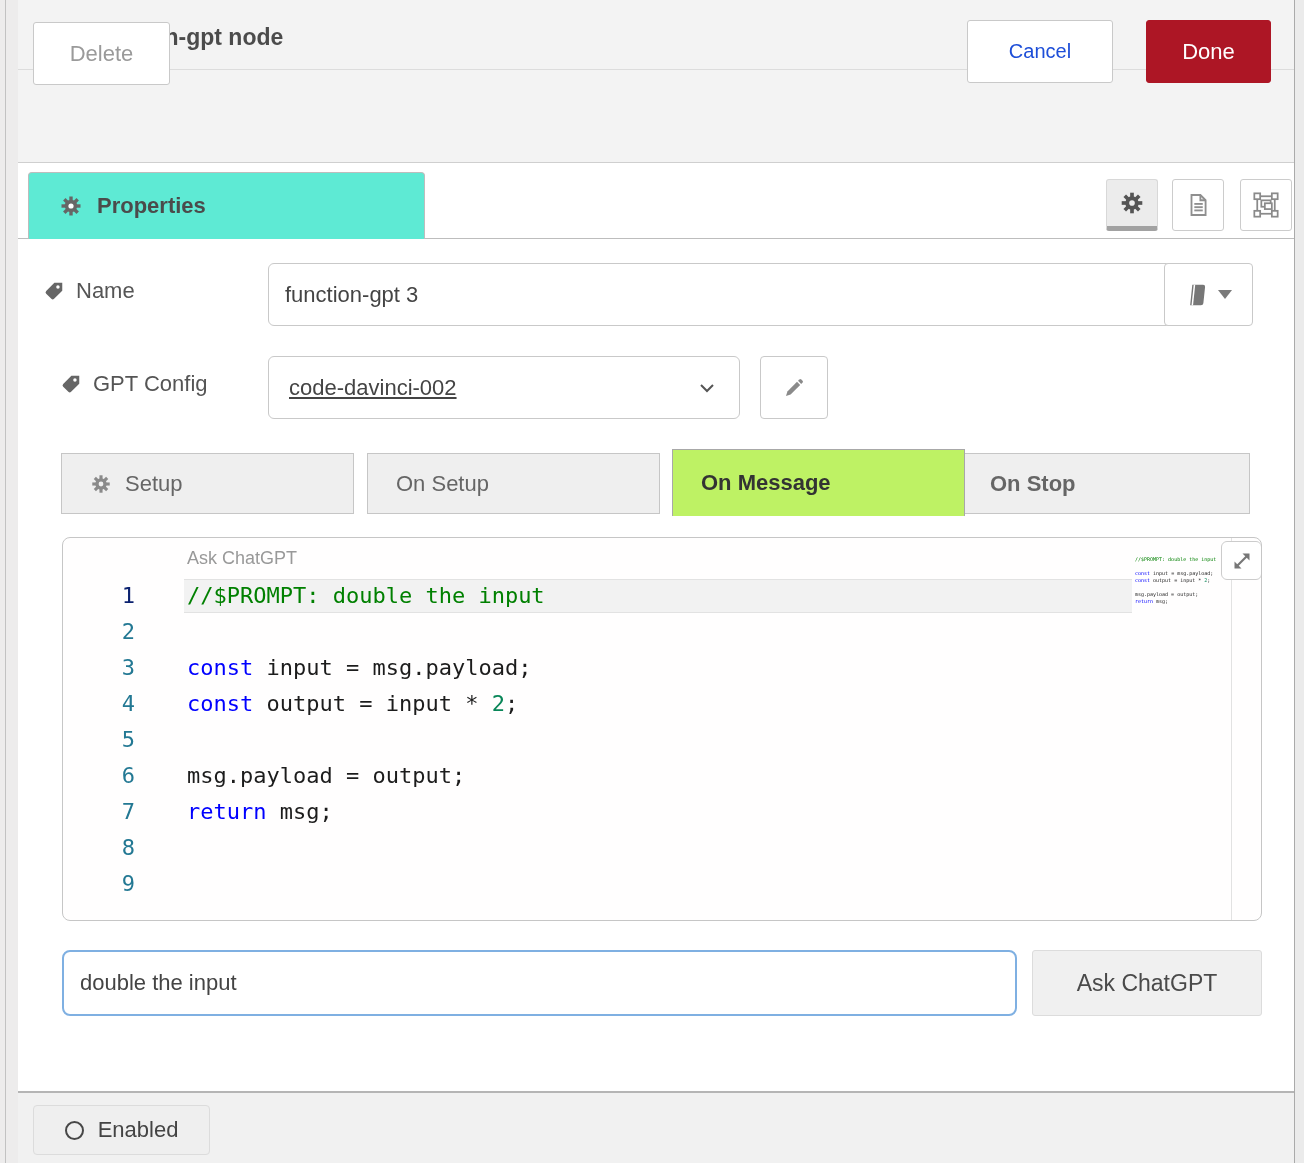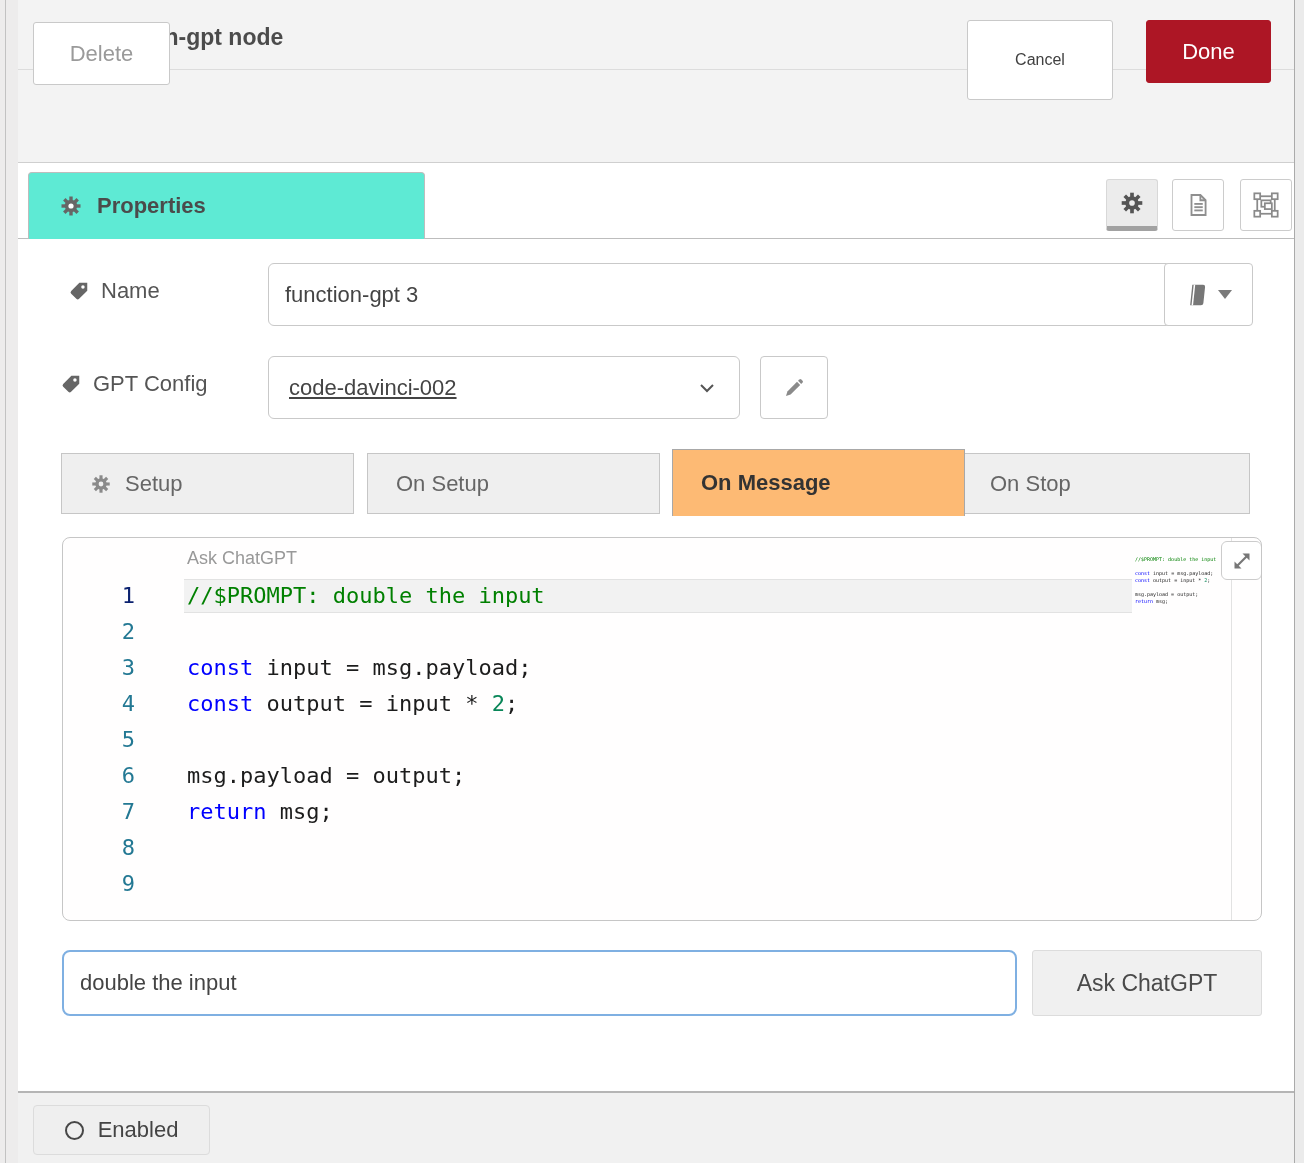--- a/index.html
+++ b/index.html
@@ -10,37 +10,37 @@
   #right-strip{position:absolute;right:0;top:0;width:9px;height:1163px;background:#ebebeb;}
   
   #dialog{position:absolute;left:18px;top:0;width:1277px;height:1163px;background:#fff;border-right:1px solid #aaa;box-sizing:border-box;}
   
   .dlg-header{position:absolute;left:0;top:0;right:0;height:70px;background:#f3f3f3;border-bottom:1px solid #dcdcdc;box-sizing:border-box;}
   .dlg-title{position:absolute;left:20px;top:24px;font-size:23px;font-weight:bold;color:#4b4b4b;}
   
   .btn-bar{position:absolute;left:0;top:70px;right:0;height:93px;background:#f3f3f3;border-bottom:1px solid #cfcfcf;box-sizing:border-box;}
   .btn{display:flex;align-items:center;justify-content:center;box-sizing:border-box;border-radius:3px;cursor:default;}
   .btn-delete{position:absolute;left:15px;top:22px;width:137px;height:63px;background:#fff;border:1px solid #c9c9c9;font-size:22px;color:#9a9a9a;}
-  .btn-cancel{position:absolute;left:949px;top:20px;width:146px;height:80px;background:#fff;border:1px solid #c9c9c9;font-size:16px;color:#404040;}
+  .btn-cancel{position:absolute;left:949px;top:20px;width:146px;height:63px;background:#fff;border:1px solid #c9c9c9;font-size:20px;color:#1d4ed8;}
   .btn-done{position:absolute;left:1128px;top:20px;width:125px;height:63px;background:var(--done-bg,#AD1625);border:1px solid var(--done-bg,#AD1625);font-size:22px;color:#fff;}
   
   .tabbar-line{position:absolute;left:0;top:238px;right:0;height:1px;background:#bdbdbd;}
   .tab-properties{position:absolute;left:10px;top:172px;width:397px;height:67px;background:#5eead4;border:1px solid #bdbdbd;border-bottom:none;border-radius:4px 4px 0 0;box-sizing:border-box;z-index:3;display:flex;align-items:center;padding-left:30px;gap:14px;}
   .tab-properties .tab-label{font-size:22px;font-weight:bold;color:#4b4b4b;}
   .icon-tab{position:absolute;top:179px;width:52px;height:52px;box-sizing:border-box;display:flex;align-items:center;justify-content:center;background:#fff;border:1px solid #ccc;border-radius:3px;}
   .icon-tab.selected{background:#ececec;border:1px solid #d8d8d8;border-bottom:5px solid #a2a2a2;}
   
   .form-label{position:absolute;display:flex;align-items:center;gap:11px;font-size:22px;color:#555;}
   .text-input{position:absolute;box-sizing:border-box;border:1px solid #c9c9c9;border-radius:6px;font-size:22px;color:#444;padding:0 16px;background:#fff;font-family:"Liberation Sans",sans-serif;outline:none;}
   .select-box{position:absolute;box-sizing:border-box;border:1px solid #c9c9c9;border-radius:6px;background:#fff;display:flex;align-items:center;font-size:22px;color:#444;padding:0 20px;}
   .select-box .chev{margin-left:auto;}
   .small-btn{position:absolute;box-sizing:border-box;border:1px solid #c9c9c9;border-radius:4px;background:#fff;display:flex;align-items:center;justify-content:center;gap:7px;}
   
   .subtab{position:absolute;box-sizing:border-box;height:61px;top:453px;background:#efefef;border:1px solid #c6c6c6;display:flex;align-items:center;padding-left:28px;gap:13px;font-size:22px;color:#666;z-index:1;}
-  .subtab.active{top:449px;height:67px;background:#fdba74;border:1px solid #a8a8a8;border-bottom:none;font-weight:bold;color:#333;z-index:2;}
+  .subtab.active{top:449px;height:67px;background:#bef264;border:1px solid #a8a8a8;border-bottom:none;font-weight:bold;color:#333;z-index:2;}
   
   .editor{position:absolute;left:44px;top:537px;width:1200px;height:384px;box-sizing:border-box;border:1px solid #c6c6c6;border-radius:8px;background:#fffefe;overflow:hidden;}
   .codelens{position:absolute;left:124px;top:10px;font-size:18px;color:#999;}
   .active-line-hl{position:absolute;left:121px;top:41px;width:948px;height:34px;background:#f2f2f2;border-top:1px solid #e2e2e2;border-bottom:1px solid #e2e2e2;box-sizing:border-box;}
   .gutter{position:absolute;left:0;top:40px;width:72px;text-align:right;font-family:"DejaVu Sans Mono",monospace;font-size:22px;}
   .gutter .ln{height:36px;line-height:36px;color:var(--gutter-fg,#237893);}
   .gutter .ln-active{color:var(--gutter-active-fg,#0b216f);}
   .code-lines{position:absolute;left:124px;top:40px;font-family:"DejaVu Sans Mono",monospace;font-size:22px;white-space:pre;}
   .code-line{height:36px;line-height:36px;}
   .tok-comment{color:var(--syn-comment,#008000);margin-top:41px;}
@@ -129,21 +129,21 @@
           <rect x="8" y="8" width="8" height="5.5" fill="#fff"></rect>
           <rect x="11" y="10.5" width="6" height="5" fill="#fff"></rect>
           <rect x="2" y="2" width="5" height="5" fill="#fff"></rect>
             <rect x="17" y="2" width="5" height="5" fill="#fff"></rect>
           <rect x="2" y="17" width="5" height="5" fill="#fff"></rect>
             <rect x="17" y="17" width="5" height="5" fill="#fff"></rect>
         </svg>
       </span>
     </div>
 
-    <div class="form-label" style="left:50px;top:278px;justify-content:center;">
+    <div class="form-label" style="left:25px;top:278px;justify-content:center;">
       <span>
         <svg width="22" height="22" viewBox="0 0 24 24">
           <path d="M21 3 H12.4 L3.5 11.9 a2.1 2.1 0 0 0 0 3 l5.6 5.6 a2.1 2.1 0 0 0 3 0 L21 11.6 Z" fill="#666"></path>
           <circle cx="16.3" cy="7.7" r="1.9" fill="#fff"></circle>
         </svg>
       </span>
       <span>Name</span>
     </div>
     <input class="text-input" style="left: 250px; top: 263px; width: 976px; height: 63px;" value="function-gpt 3">
     <div class="small-btn" style="left:1146px;top:263px;width:89px;height:63px;">
@@ -198,21 +198,21 @@
         </svg>
       </span>
       <span>Setup</span>
     </div>
     <div class="subtab" style="left:349px;width:293px;">
       <span>On Setup</span>
     </div>
     <div class="subtab active" style="left:654px;width:293px;">
       <span>On Message</span>
     </div>
-    <div class="subtab" style="left:943px;width:289px;">
+    <div class="subtab" style="left:943px;width:289px;font-weight:bold;">
       <span>On Stop</span>
     </div>
 
     <div class="editor">
       <div class="codelens">Ask ChatGPT</div>
       <div class="active-line-hl"></div>
       <div class="gutter">
           <div class="ln ln-active">1</div>
           <div class="ln">2</div>
           <div class="ln">3</div>

